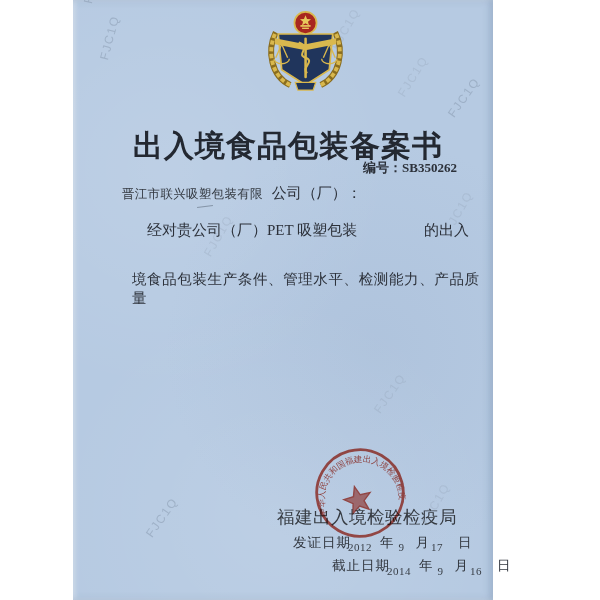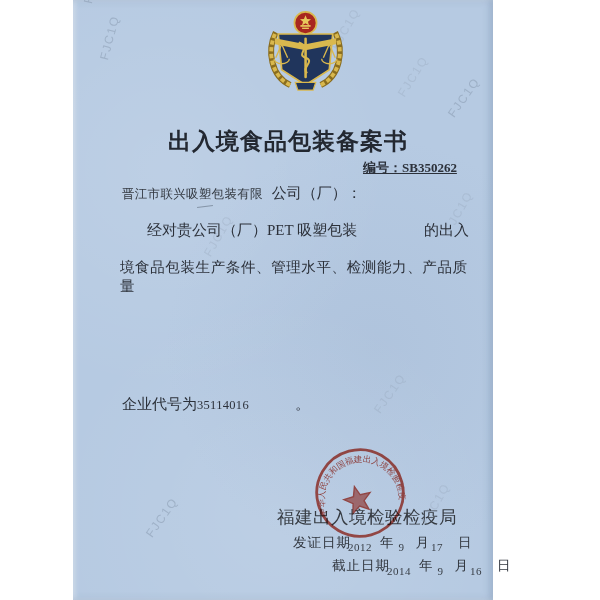--- a/index.html
+++ b/index.html
@@ -17,32 +17,32 @@
     box-shadow: inset -3px 0 7px rgba(105,128,160,.38), inset 2px 0 5px rgba(255,255,255,.45);
   }
   .wm{
     position:absolute;font-family:"Liberation Sans","DejaVu Sans",sans-serif;
     font-size:12px;letter-spacing:1.5px;color:rgba(125,140,162,.42);
     transform-origin:left top;white-space:nowrap;user-select:none;
   }
   .wm.faint{color:rgba(130,145,165,.22);}
   .title{
     position:absolute;left:0;right:0;top:126px;text-align:center;padding-left:10px;
-    font-size:23px;font-weight:700;letter-spacing:1px;color:#232831;
+    font-size:30px;font-weight:700;letter-spacing:1px;color:#232831;
   }
   .serial{
-    position:absolute;left:290px;top:159px;font-size:13px;font-weight:700;color:#2c313a;text-decoration:underline;
+    position:absolute;left:290px;top:159px;font-size:13px;font-weight:700;color:#2c313a;
   }
   .serial .val{font-weight:700;}
   .line{position:absolute;color:#2c313a;}
   .l1{left:49px;top:184px;font-size:15px;white-space:nowrap;}
   .l1 .typed{font-size:12.5px;color:#343a42;letter-spacing:.3px;margin-right:9px;}
   .l2{left:49px;top:221px;width:347px;display:flex;justify-content:space-between;font-size:15px;}
   .l2 .lead{padding-left:25px;}
-  .bodyline{left:47px;width:347px;font-size:14.5px;text-align:justify;text-align-last:justify;color:#2c313a;}
+  .bodyline{left:59px;width:347px;font-size:14.5px;text-align:justify;text-align-last:justify;color:#2c313a;margin-top:12px;}
   .b3{top:258px;} .b4{top:294px;} .b5{top:330px;} .b6{top:366px;}
   .l7{left:49px;top:395px;font-size:15px;}
   .l7 .typed{font-size:12.5px;letter-spacing:.3px;}
   .l7 .period{margin-left:46px;}
   .pencil{
     position:absolute;left:124px;top:206px;width:16px;height:0;
     border-top:1.6px solid rgba(80,92,108,.5);transform:rotate(-8deg);
   }
   .agency{
     position:absolute;left:204px;top:505px;font-size:17.5px;letter-spacing:.5px;color:#363b42;text-align:right;
@@ -116,23 +116,20 @@
       <span class="typed">晋江市联兴吸塑包装有限</span><span>公司（厂）：</span>
     </div>
 
     <div class="line l2">
       <span class="lead">经对贵公司（厂）PET 吸塑包装</span>
       <span>的出入</span>
     </div>
 
     <div class="line bodyline b3">境食品包装生产条件、管理水平、检测能力、产品质量</div>
 
-    <div class="line l7">
-      <span>企业代号为</span><span class="typed">35114016</span><span class="period">。</span>
-    </div>
 
     <div class="agency">福建出入境检验检疫局</div>
 
     <div class="daterow dr1">
       <span class="lbl">发证日期</span><span class="num n-year">2012</span><span class="u-year">年</span><span class="num n-month">9</span><span class="u-month">月</span><span class="num n-day">17</span><span class="u-day">日</span>
     </div>
 
     <div class="daterow dr2">
       <span class="lbl">截止日期</span><span class="num n-year">2014</span><span class="u-year">年</span><span class="num n-month">9</span><span class="u-month">月</span><span class="num n-day">16</span><span class="u-day">日</span>
     </div>

